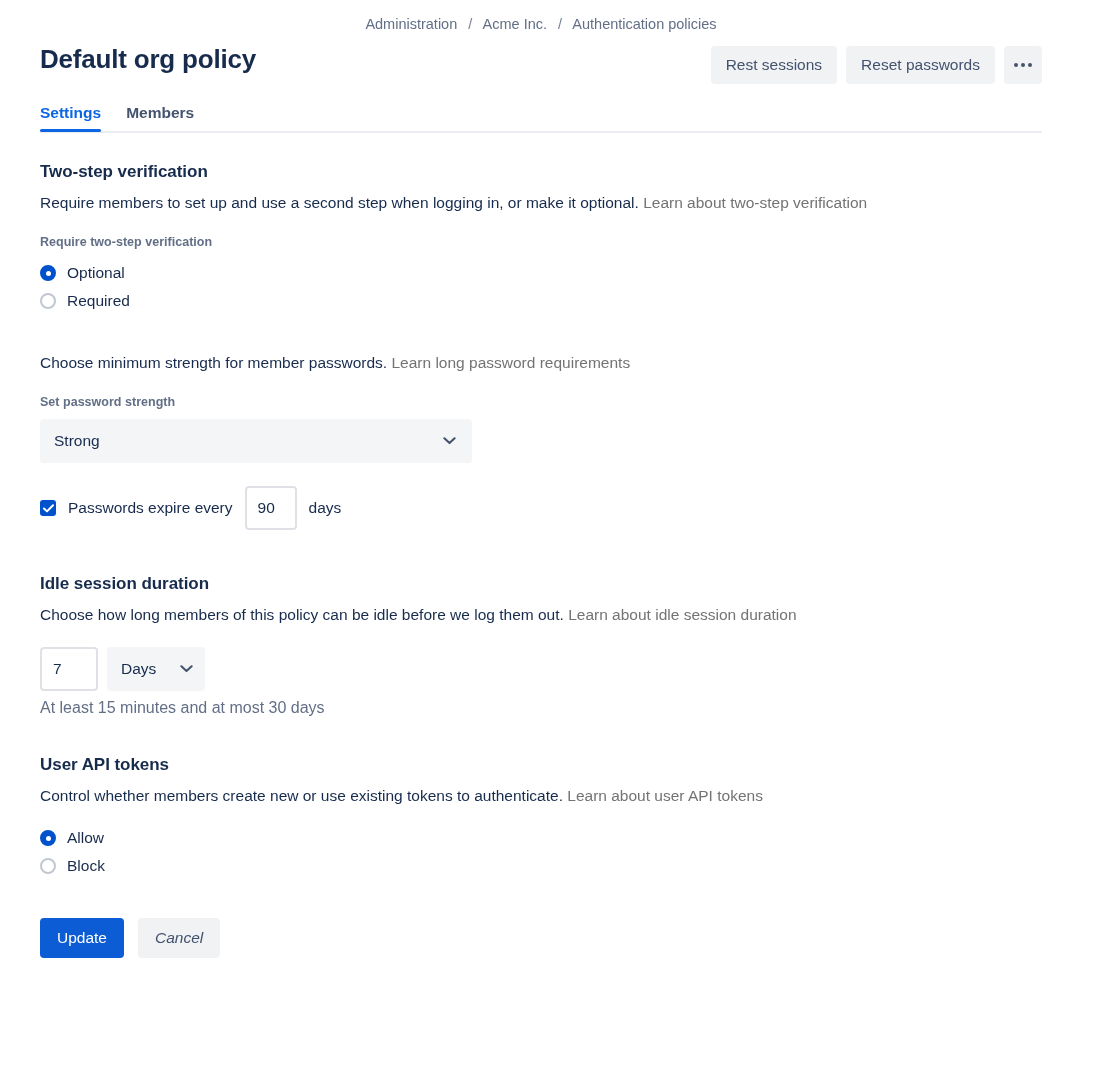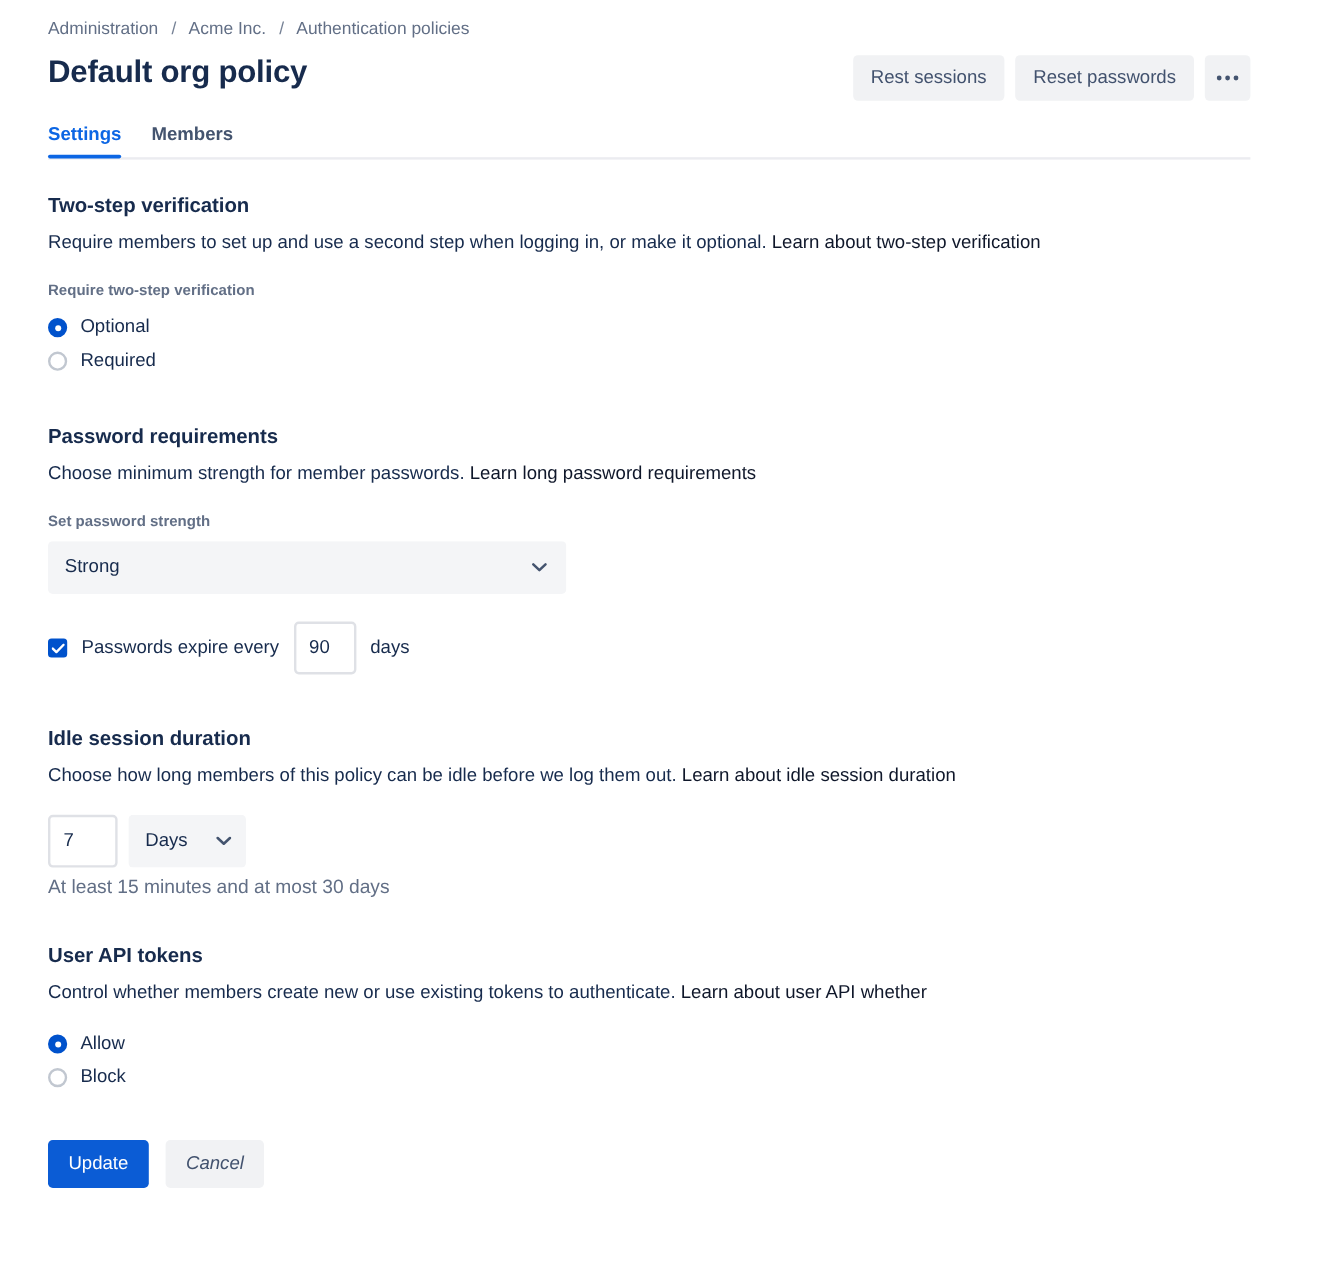--- a/index.html
+++ b/index.html
@@ -28,20 +28,21 @@
     top: 0;
     width: 1002px;
   }
   .breadcrumb {
     font-size: 14.5px;
     color: #626F86;
     letter-spacing: 0.0px;
     padding-top: 15px;
     line-height: 18px;
     white-space: nowrap;
+    text-align: center;
   }
   .breadcrumb .crumb { color: #626F86; }
   .breadcrumb .sep {
     color: #758195;
     padding: 0 7px;
   }
   .title-row {
     display: flex;
     align-items: flex-start;
     justify-content: space-between;
@@ -150,21 +151,21 @@
     margin: 0 0 8px 0;
     letter-spacing: -0.05px;
   }
   .section-desc {
     font-size: 15.5px;
     line-height: 21px;
     color: #172B4D;
     margin: 0;
   }
   a.link {
-    color: #0f172a;
+    color: #737373;
     text-decoration: none;
     cursor: pointer;
   }
   .field-label {
     font-size: 12.5px;
     font-weight: bold;
     color: #626F86;
     line-height: 16px;
     letter-spacing: 0.02px;
   }
@@ -355,21 +356,20 @@
       </div>
       <div class="radio-row">
         <span class="radio"></span>
         <span class="radio-label">Required</span>
       </div>
     </div>
 
     <div style="height:37px"></div>
 
     <div class="section">
-      <h2 class="section-title">Password requirements</h2>
       <p class="section-desc">
         <span>Choose minimum strength for member passwords.</span>
         <a class="link">Learn long password requirements</a>
       </p>
       <div style="height:21px"></div>
       <div class="field-label">Set password strength</div>
       <div style="height:9px"></div>
       <div class="select strength">
         <span>Strong</span>
         <svg class="chev" width="13" height="8" viewBox="0 0 13 8">
@@ -410,21 +410,21 @@
       <div style="height:9px"></div>
       <div class="helper-text">At least 15 minutes and at most 30 days</div>
     </div>
 
     <div style="height:37px"></div>
 
     <div class="section">
       <h2 class="section-title">User API tokens</h2>
       <p class="section-desc">
         <span>Control whether members create new or use existing tokens to authenticate.</span>
-        <a class="link">Learn about user API whether</a>
+        <a class="link">Learn about user API tokens</a>
       </p>
       <div style="height:18px"></div>
       <div class="radio-row">
         <span class="radio checked">
             <span class="inner"></span>
           </span>
         <span class="radio-label">Allow</span>
       </div>
       <div class="radio-row">
         <span class="radio"></span>

